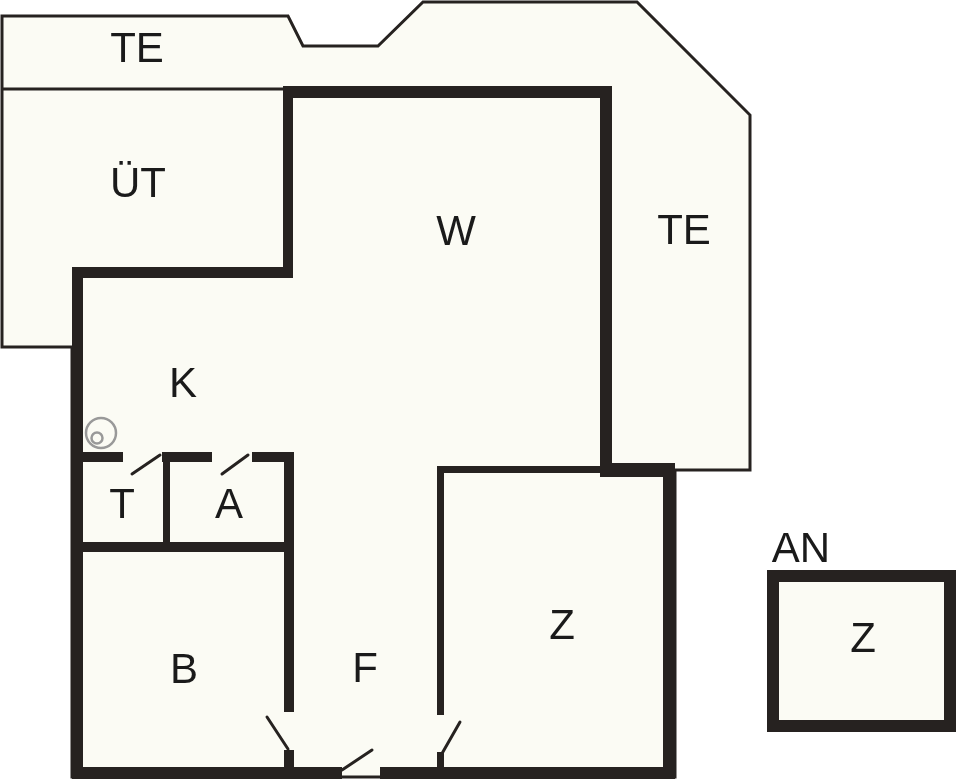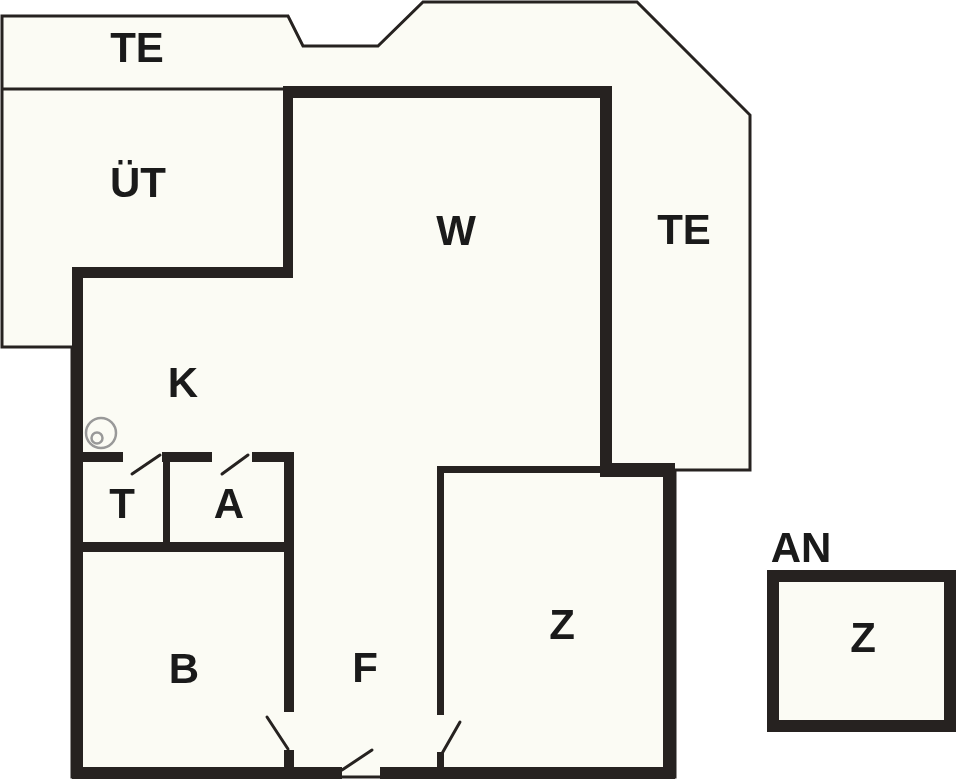--- a/index.html
+++ b/index.html
@@ -9,21 +9,21 @@
     --symbol:#999999;
     --outside:#ffffff;
   }
   html,body{margin:0;padding:0;}
   body{
     width:960px;height:779px;
     background:var(--outside);
     font-family:"Liberation Sans", sans-serif;
     overflow:hidden;
   }
-  .plan-wrap{position:relative;width:960px;height:779px;font-weight:bold;}
+  .plan-wrap{position:relative;width:960px;height:779px;}
   svg{display:block;}
   .floor-fill{fill:var(--floor);stroke:var(--wall);stroke-width:3;}
   .wall{fill:var(--wall);stroke:none;}
   .thin-line{stroke:var(--wall);stroke-width:3;fill:none;}
   .door-leaf{stroke:var(--wall);stroke-width:3;fill:none;stroke-linecap:round;}
   .fixture{stroke:var(--symbol);stroke-width:2.5;fill:none;}
   .room-label{
     font-family:"Liberation Sans", sans-serif;
     font-size:42px;
     fill:var(--label);

